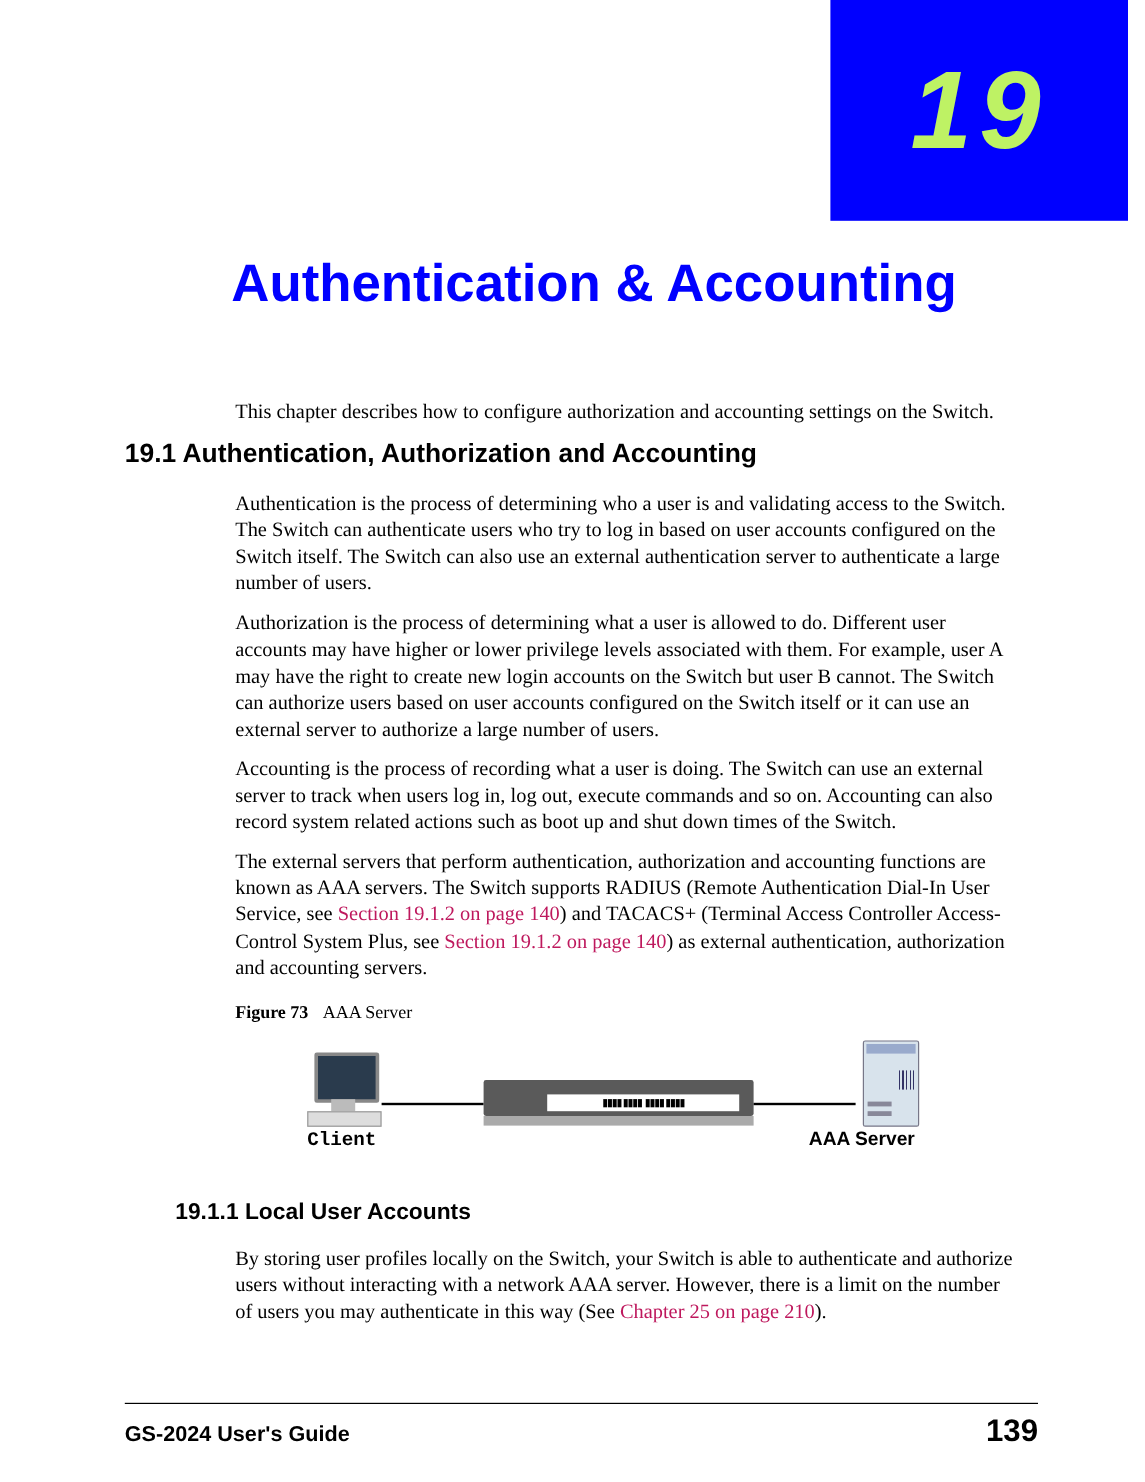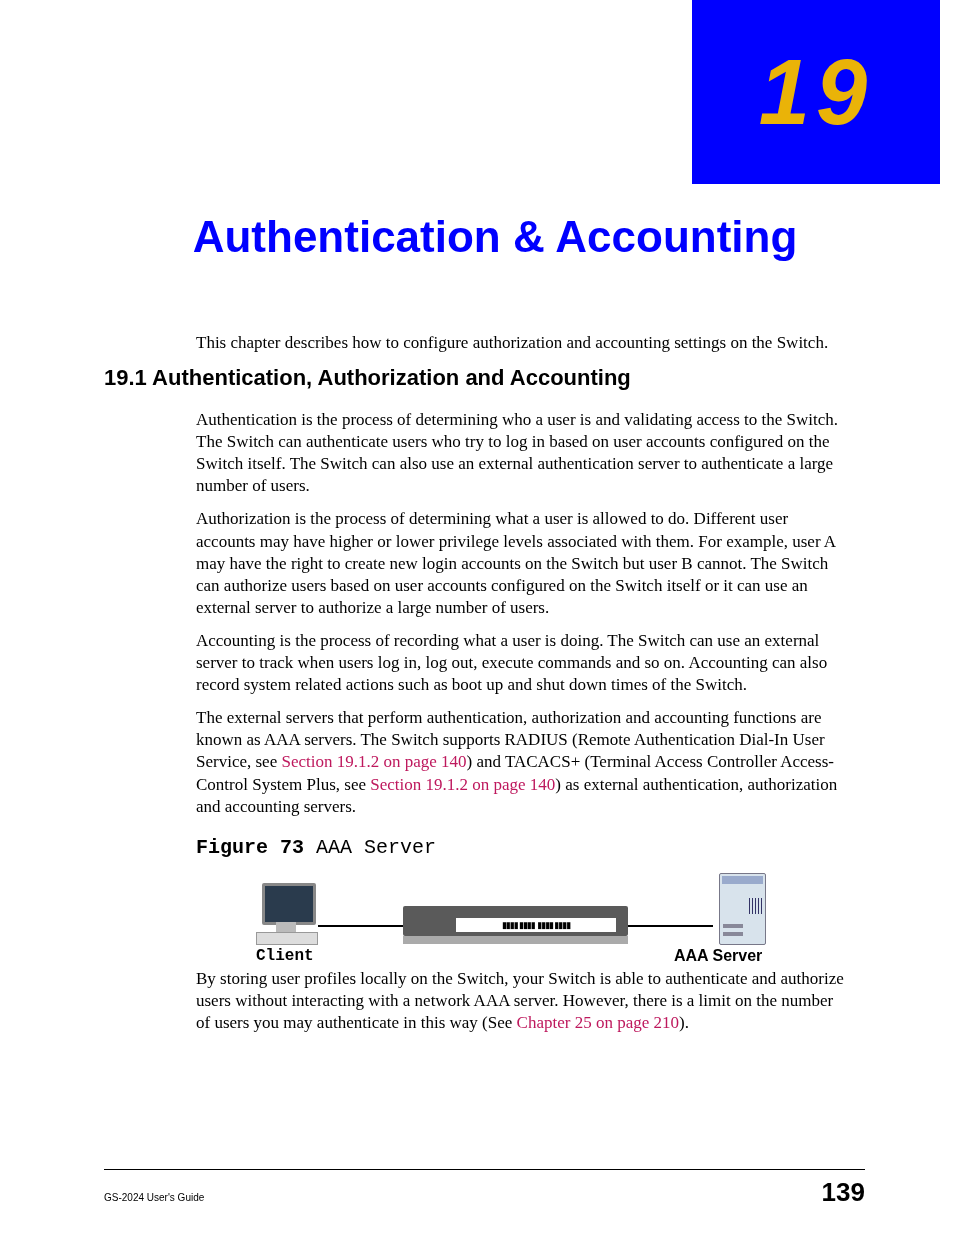--- a/index.html
+++ b/index.html
@@ -14,21 +14,21 @@
     position: relative;
     overflow: hidden;
   }
   .chapter-box {
     position: absolute;
     top: 0;
     right: 14px;
     width: 248px;
     height: 184px;
     background: #0000ff;
-    color: #eab308;
+    color: #bef264;
     display: flex;
     align-items: center;
     justify-content: center;
     font-family: Arial, Helvetica, sans-serif;
     font-weight: bold;
     font-size: 92px;
     font-style: italic;
     letter-spacing: 6px;
   }
   .chapter-title {
@@ -60,22 +60,22 @@
     margin-bottom: 18px;
   }
   .para {
     margin-bottom: 11px;
     line-height: 1.30;
   }
   .xref {
     color: #be185d;
   }
   .figure-caption {
-    font-family: Liberation Mono, monospace;
-    font-size: 20px;
+    font-family: Liberation Serif, serif;
+    font-size: 15px;
     margin-top: 18px;
     margin-bottom: 14px;
   }
   .figure-caption .fignum {
     font-weight: bold;
     margin-right: 12px;
   }
   .diagram {
     margin-left: 60px;
     width: 530px;
@@ -221,21 +221,22 @@
     left: 104px;
     right: 89px;
     border-top: 1.5px solid #000;
     padding-top: 7px;
     display: flex;
     justify-content: space-between;
     align-items: baseline;
     font-family: Arial, Helvetica, sans-serif;
   }
   .footer-guide {
-    font-size: 10px;
+    font-size: 18px;
+    font-weight: bold;
   }
   .footer-page {
     font-size: 26px;
     font-weight: bold;
   }
 </style>
 </head>
 <body>
 
 <div class="chapter-box">
@@ -272,20 +273,21 @@
     <div class="line-right"></div>
     <div class="server-body">
       <div class="server-top"></div>
       <div class="server-grille"></div>
       <div class="server-slot" style="top:50px;"></div>
       <div class="server-slot" style="top:58px;"></div>
     </div>
     <div class="server-label">AAA Server</div>
   </div>
 
+  <div class="h2">19.1.1  Local User Accounts</div>
   <div class="para">
     <span>By storing user profiles locally on the Switch, your Switch is able to authenticate and authorize users without interacting with a network AAA server. However, there is a limit on the number of users you may authenticate in this way (See </span><span class="xref">Chapter 25 on page 210</span><span>).</span>
   </div>
 </div>
 
 <div class="footer">
   <span class="footer-guide">GS-2024 User's Guide</span>
   <span class="footer-page">139</span>
 </div>
 

